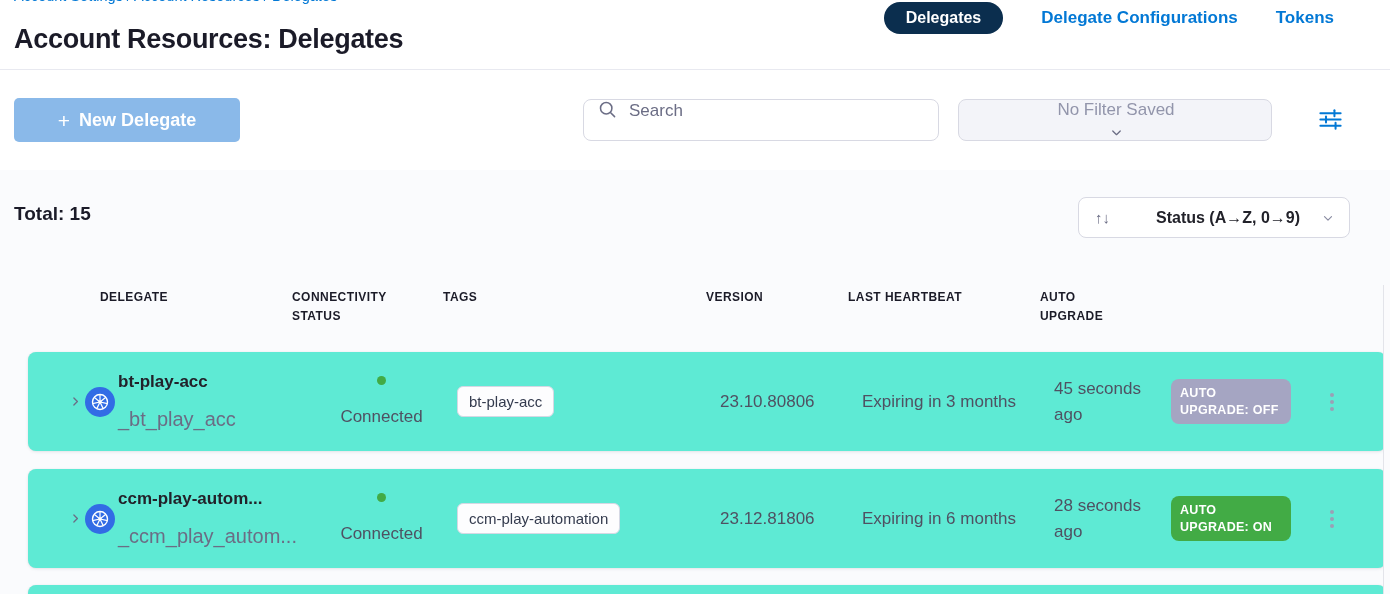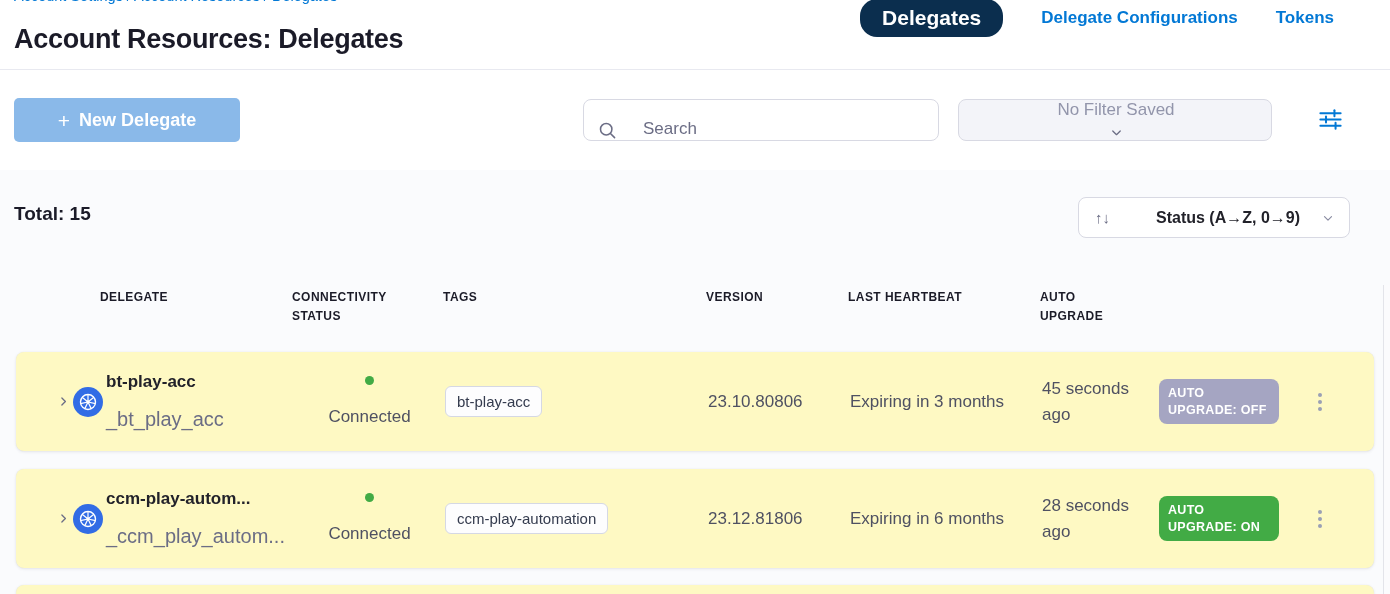--- a/index.html
+++ b/index.html
@@ -9,33 +9,33 @@
     -webkit-font-smoothing:antialiased;color:#22222a;
   }
   
   .header{position:absolute;top:0;left:0;right:0;height:69px;background:#fff;
     border-bottom:1px solid #e8e9f0;overflow:hidden;}
   .breadcrumb{position:absolute;top:-12px;left:14px;color:#0278d5;font-size:14.5px;white-space:nowrap;}
   .page-title{position:absolute;top:24px;left:14px;font-size:27px;font-weight:700;
     color:#1b1b28;letter-spacing:-0.3px;}
   .tabs{position:absolute;top:0;right:56px;height:36px;display:flex;align-items:center;gap:38px;}
   .tab-pill{background:#0b2e4e;color:#fff;border-radius:17px;padding:7px 22px;
-    font-size:21px;font-weight:700;cursor:pointer;}
+    font-size:16px;font-weight:700;cursor:pointer;}
   .tab-link{color:#0278d5;font-size:17px;font-weight:600;cursor:pointer;}
   
   .toolbar{position:absolute;top:70px;left:0;right:0;height:100px;background:#fff;
     border-bottom:1px solid #e8e9f0;}
   .btn-new{position:absolute;left:14px;top:28px;width:226px;height:44px;background:#8ab9e9;
     color:#fff;border:none;border-radius:5px;font-size:18px;font-weight:600;
     display:flex;align-items:center;justify-content:center;gap:9px;cursor:pointer;
     font-family:"Liberation Sans",sans-serif;}
   .btn-new .plus{font-size:21px;font-weight:400;line-height:1;}
   .search-box{position:absolute;left:583px;top:29px;width:356px;height:42px;box-sizing:border-box;
-    border:1px solid #d8d9e3;border-radius:8px;background:#fff;display:flex;align-items:flex-end;
-    padding:0 14px;gap:24px;}
+    border:1px solid #d8d9e3;border-radius:8px;background:#fff;display:flex;align-items:flex-start;
+    padding:0 14px;gap:10px;}
   .search-box input{border:none;outline:none;flex:1;font-size:17px;color:#22222a;
     font-family:"Liberation Sans",sans-serif;background:transparent;}
   .search-box input::placeholder{color:#6b6d85;}
   .filter-select{position:absolute;left:958px;top:29px;width:314px;height:42px;box-sizing:border-box;
     background:#f3f4f9;border:1px solid #d8d9e3;border-radius:8px;display:flex;align-items:center;
     justify-content:space-between;padding:0 18px 0 20px;color:#9295ab;font-size:17px;cursor:pointer;flex-direction:column;}
   .filter-icon-btn{position:absolute;left:1312px;top:31px;width:36px;height:36px;display:flex;
     align-items:center;justify-content:center;cursor:pointer;background:none;border:none;}
   
   .content{position:absolute;top:170px;left:0;right:0;bottom:0;background:#fafbfd;overflow:hidden;}
@@ -44,21 +44,21 @@
     background:#fff;border:1px solid #d8d9e3;border-radius:8px;display:flex;align-items:center;
     padding:0 14px 0 16px;gap:10px;cursor:pointer;}
   .sort-glyph{color:#6b6d85;font-size:15px;}
   .sort-label{color:#22222a;font-size:16px;font-weight:600;margin-left:36px;}
   .sort-select svg{margin-left:auto;}
   .grid{display:grid;grid-template-columns:278px 151px 263px 142px 192px 117px 143px 1fr;}
   .table-header{position:absolute;left:14px;top:118px;width:1358px;
     font-size:12px;font-weight:700;color:#1b1b28;letter-spacing:0.45px;line-height:1.55;}
   .table-header>div{padding-right:24px;box-sizing:border-box;}
   .table-header>div:first-child{padding-left:86px;}
-  .row-card{position:absolute;left:16px;width:1358px;height:99px;background:#fef9c3;border-radius:8px;
+  .row-card{position:absolute;left:28px;width:1358px;height:99px;background:#5eead4;border-radius:8px;
     box-shadow:0 1px 3px rgba(96,97,112,0.14),0 0 1px rgba(40,41,61,0.10);cursor:pointer;}
   .row-grid{height:100%;align-items:center;}
   .cell-delegate{display:flex;align-items:center;padding-left:41px;box-sizing:border-box;}
   .expander{color:#6b6d85;display:flex;align-items:center;margin-right:3px;}
   .k8s{width:30px;height:30px;border-radius:50%;background:#326ce5;display:flex;align-items:center;
     justify-content:center;flex:0 0 30px;}
   .name-block{margin-left:3px;min-width:0;}
   .d-name{font-size:17px;font-weight:700;color:#22222a;white-space:nowrap;}
   .d-id{font-size:20px;color:#6b6d85;margin-top:16px;white-space:nowrap;}
   .cell-conn{display:flex;align-items:center;gap:22px;font-size:17px;color:#4f5162;flex-direction:column;}

